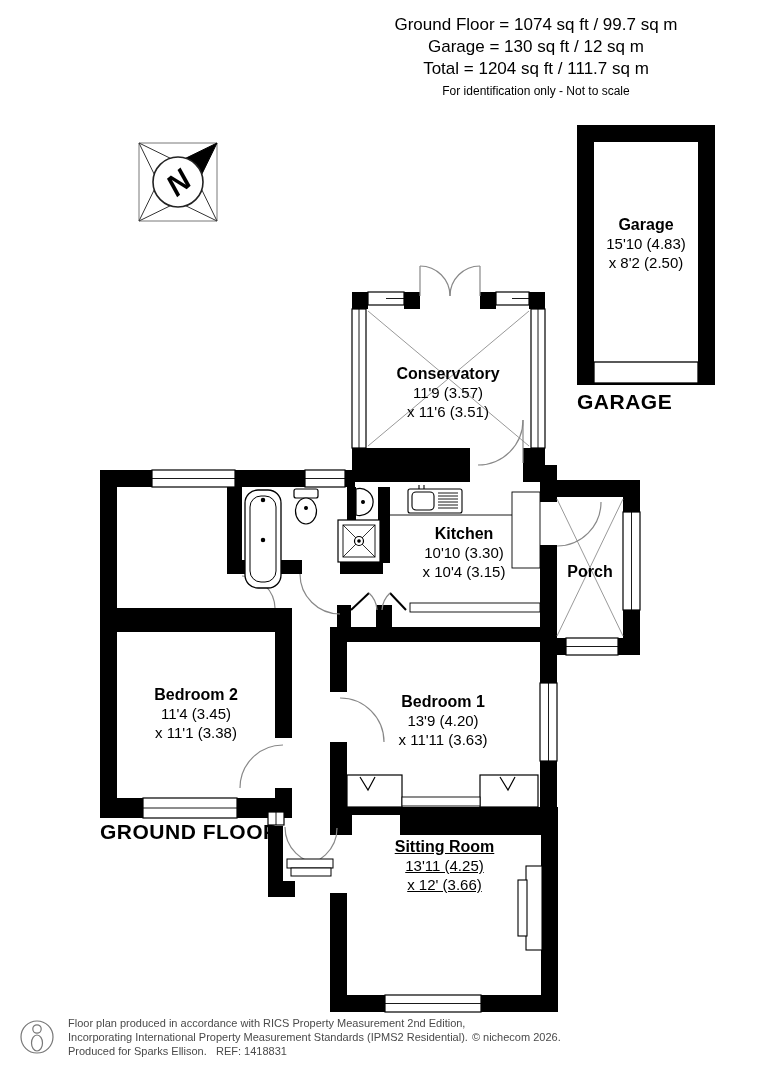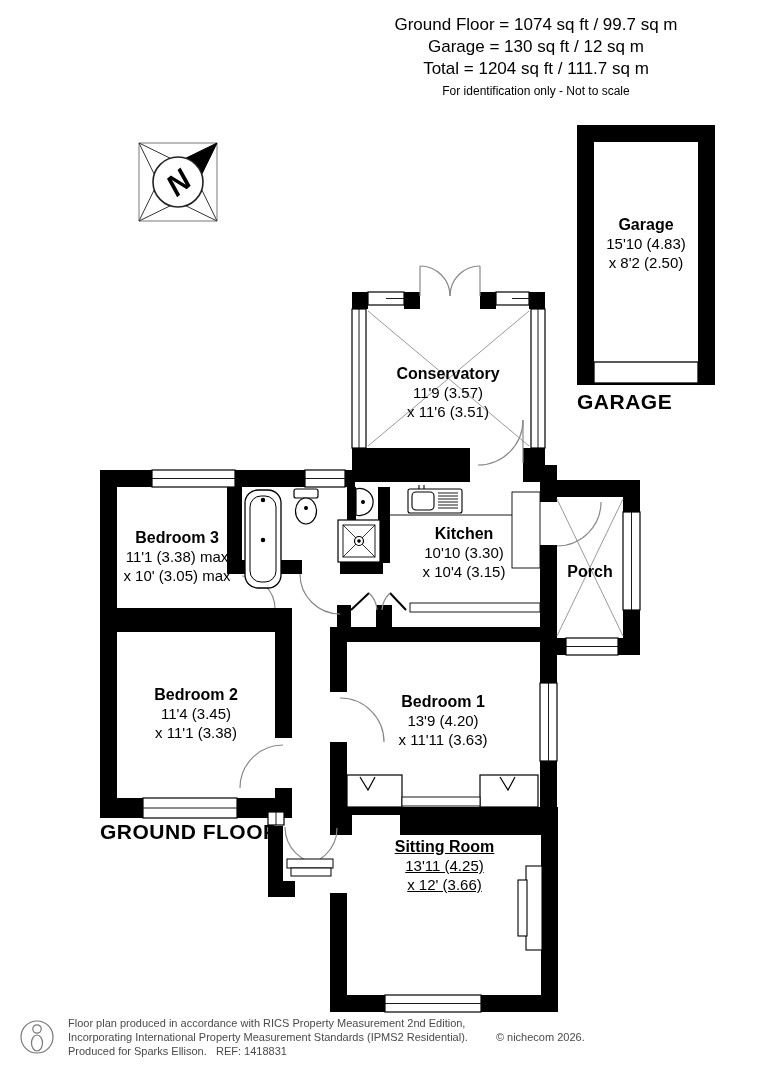--- a/index.html
+++ b/index.html
@@ -7,21 +7,21 @@
          font-family:"Liberation Sans", sans-serif;color:#000;}
   #plan-svg{position:absolute;left:0;top:0;}
   .hdr{position:absolute;top:14px;right:18px;width:420px;text-align:center;
        font-size:17px;line-height:22px;font-weight:400;}
   .hdr .disclaimer{font-size:12px;line-height:16px;margin-top:3px;font-weight:400;}
   .room-label{position:absolute;text-align:center;font-size:15px;line-height:19px;}
   .room-label .rname{font-weight:bold;font-size:16px;}
   .caption{position:absolute;font-weight:bold;font-size:21px;letter-spacing:0.5px;}
   .footer{position:absolute;left:18px;top:1016px;width:730px;display:flex;align-items:center;}
   .footer-text{margin-left:10px;font-size:11px;line-height:14px;color:#4a4a4a;}
-  .footer-text .copy{margin-left:28px;}
+  .footer-text .copy{margin-left:4px;}
 </style>
 </head>
 <body>
 
 <div id="stage">
 
   <svg id="plan-svg" width="764" height="1080" viewBox="0 0 764 1080">
 
     <g>
       <polygon points="217,143 217,221 139,221 139,143" fill="none" stroke="#555" stroke-width="0.8"></polygon>
@@ -230,25 +230,20 @@
     <div class="rdim">x 8'2 (2.50)</div>
   </div>
   <div class="caption" style="left:577px;top:390px;">GARAGE</div>
 
   <div class="room-label" style="left:358px;top:364px;width:180px;">
     <div class="rname">Conservatory</div>
     <div class="rdim">11'9 (3.57)</div>
     <div class="rdim">x 11'6 (3.51)</div>
   </div>
 
-  <div class="room-label" style="left:92px;top:528px;width:170px;">
-    <div class="rname">Bedroom 3</div>
-    <div class="rdim">11'1 (3.38) max</div>
-    <div class="rdim">x 10' (3.05) max</div>
-  </div>
 
   <div class="room-label" style="left:389px;top:524px;width:150px;">
     <div class="rname">Kitchen</div>
     <div class="rdim">10'10 (3.30)</div>
     <div class="rdim">x 10'4 (3.15)</div>
   </div>
 
   <div class="room-label" style="left:545px;top:562px;width:90px;">
     <div class="rname">Porch</div>
   </div>

